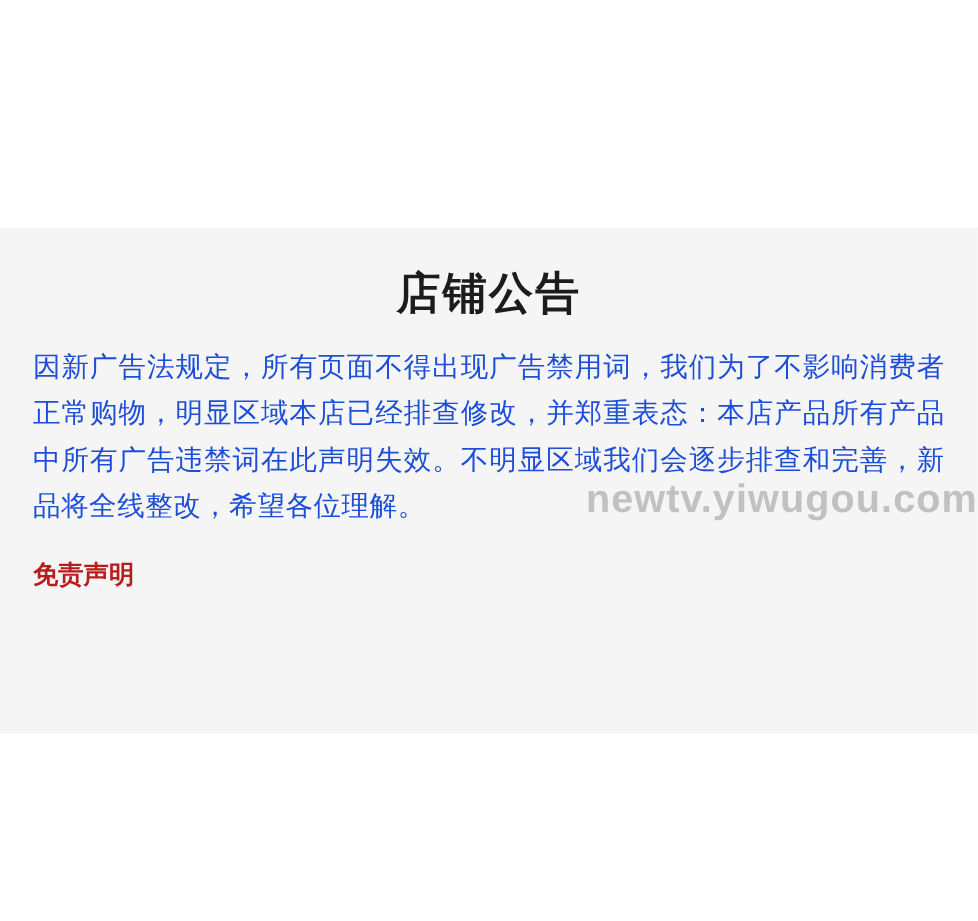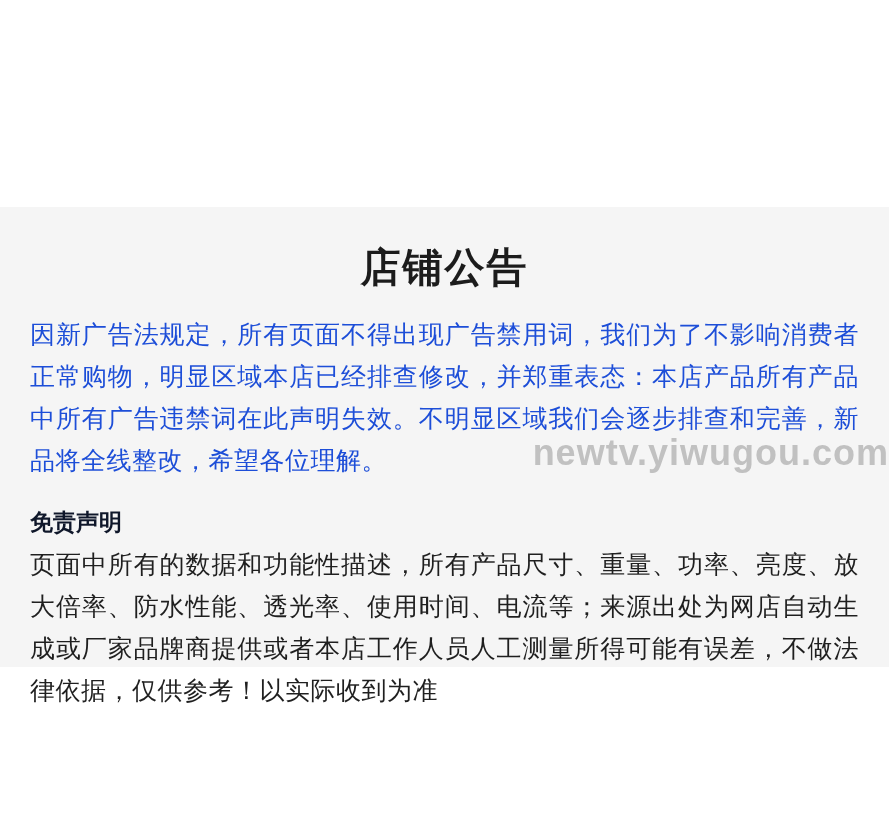--- a/index.html
+++ b/index.html
@@ -45,21 +45,21 @@
     color: #1d4ed8;
     letter-spacing: 0.5px;
     text-align: justify;
   }
   .notice-body p {
     margin: 0;
   }
   .section-heading {
     font-size: 23px;
     font-weight: bold;
-    color: #0f172a;
+    color: #b91c1c;
     margin: 24px 0 4px 0;
     line-height: 34px;
   }
   .disclaimer-body {
     font-size: 25px;
     line-height: 42px;
     color: #1f1f1f;
     letter-spacing: 0.5px;
     text-align: justify;
   }
@@ -91,21 +91,18 @@
   <div class="notice-panel">
 
     <div class="notice-title">店铺公告</div>
 
     <div class="notice-body">
       <p>因新广告法规定，所有页面不得出现广告禁用词，我们为了不影响消费者正常购物，明显区域本店已经排查修改，并郑重表态：本店产品所有产品中所有广告违禁词在此声明失效。不明显区域我们会逐步排查和完善，新品将全线整改，希望各位理解。</p>
     </div>
 
     <div class="section-heading">免责声明</div>
 
-    <div class="disclaimer-body">
-      <p>页面中所有的数据和功能性描述，所有产品尺寸、重量、功率、亮度、放大倍率、防水性能、透光率、使用时间、电流等；来源出处为网店自动生成或厂家品牌商提供或者本店工作人员人工测量所得可能有误差，不做法律依据，仅供参考！以实际收到为准</p>
-    </div>
 
   </div>
 
   <div class="watermark">newtv.yiwugou.com</div>
 
 </div>
 
 </body></html>

